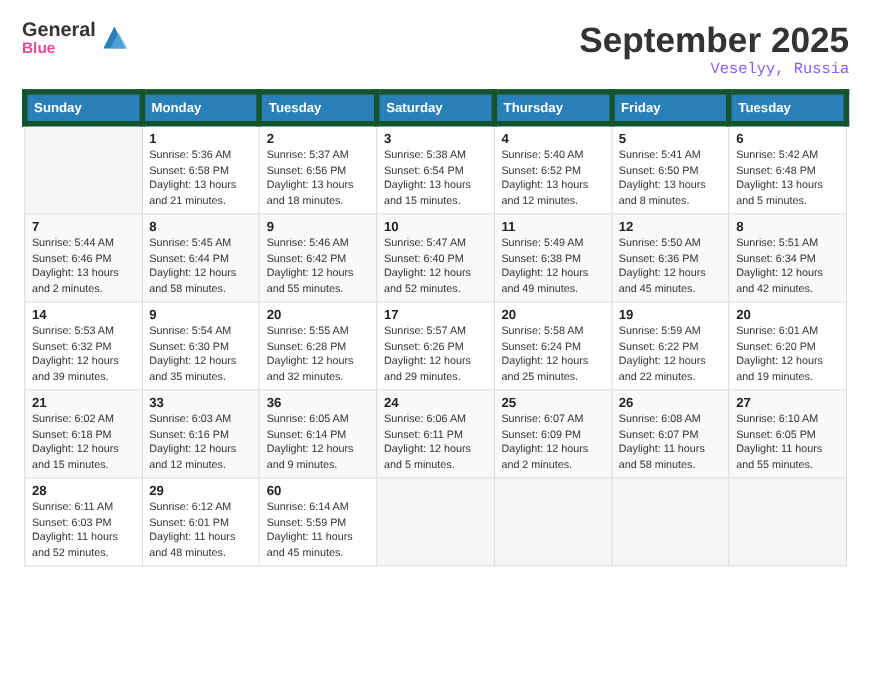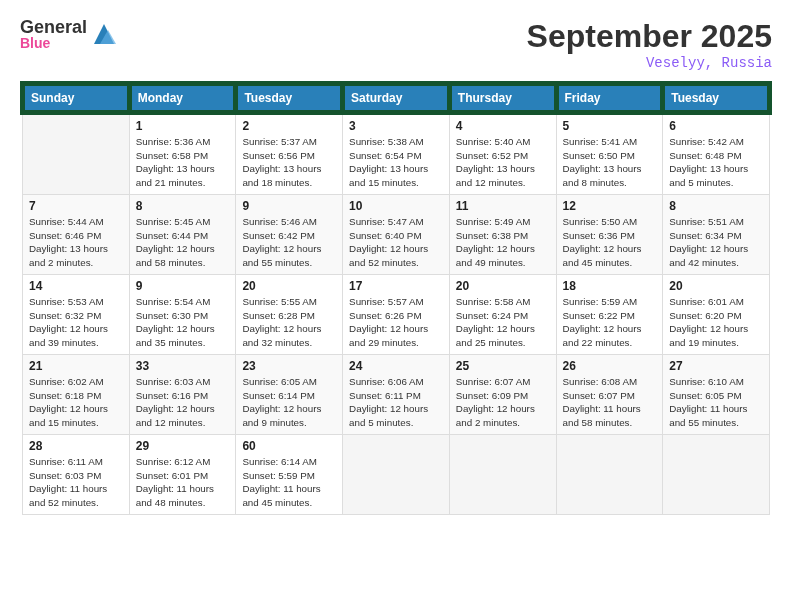--- a/index.html
+++ b/index.html
@@ -206,39 +206,39 @@
           </td>
           <td>
             <span class="day-number">17</span>
             <div class="day-info">Sunrise: 5:57 AM<br>Sunset: 6:26 PM<br>Daylight: 12 hours<br>and 29 minutes.</div>
           </td>
           <td>
             <span class="day-number">20</span>
             <div class="day-info">Sunrise: 5:58 AM<br>Sunset: 6:24 PM<br>Daylight: 12 hours<br>and 25 minutes.</div>
           </td>
           <td>
-            <span class="day-number">18</span>
+            <span class="day-number">19</span>
             <div class="day-info">Sunrise: 5:59 AM<br>Sunset: 6:22 PM<br>Daylight: 12 hours<br>and 22 minutes.</div>
           </td>
           <td>
             <span class="day-number">20</span>
             <div class="day-info">Sunrise: 6:01 AM<br>Sunset: 6:20 PM<br>Daylight: 12 hours<br>and 19 minutes.</div>
           </td>
         </tr>
         <tr>
           <td>
             <span class="day-number">21</span>
             <div class="day-info">Sunrise: 6:02 AM<br>Sunset: 6:18 PM<br>Daylight: 12 hours<br>and 15 minutes.</div>
           </td>
           <td>
             <span class="day-number">33</span>
             <div class="day-info">Sunrise: 6:03 AM<br>Sunset: 6:16 PM<br>Daylight: 12 hours<br>and 12 minutes.</div>
           </td>
           <td>
-            <span class="day-number">23</span>
+            <span class="day-number">36</span>
             <div class="day-info">Sunrise: 6:05 AM<br>Sunset: 6:14 PM<br>Daylight: 12 hours<br>and 9 minutes.</div>
           </td>
           <td>
             <span class="day-number">24</span>
             <div class="day-info">Sunrise: 6:06 AM<br>Sunset: 6:11 PM<br>Daylight: 12 hours<br>and 5 minutes.</div>
           </td>
           <td>
             <span class="day-number">25</span>
             <div class="day-info">Sunrise: 6:07 AM<br>Sunset: 6:09 PM<br>Daylight: 12 hours<br>and 2 minutes.</div>
           </td>

